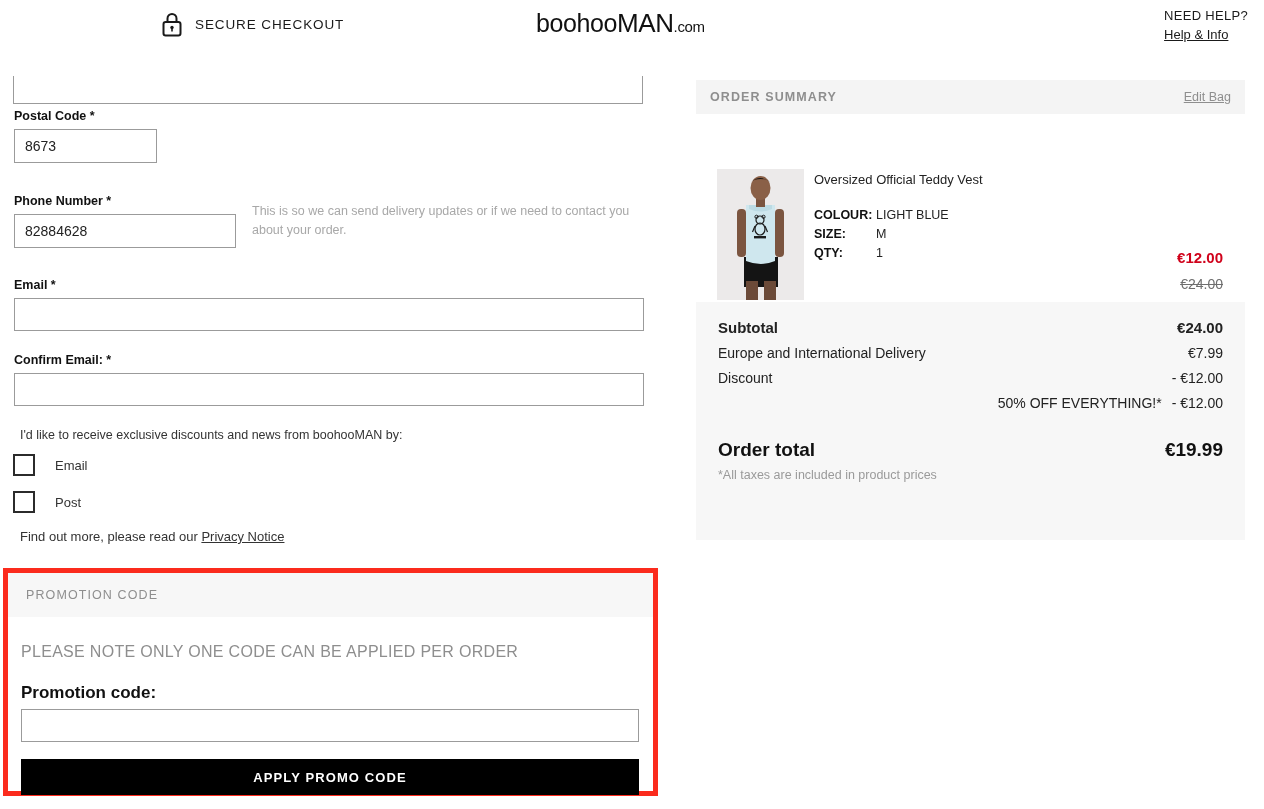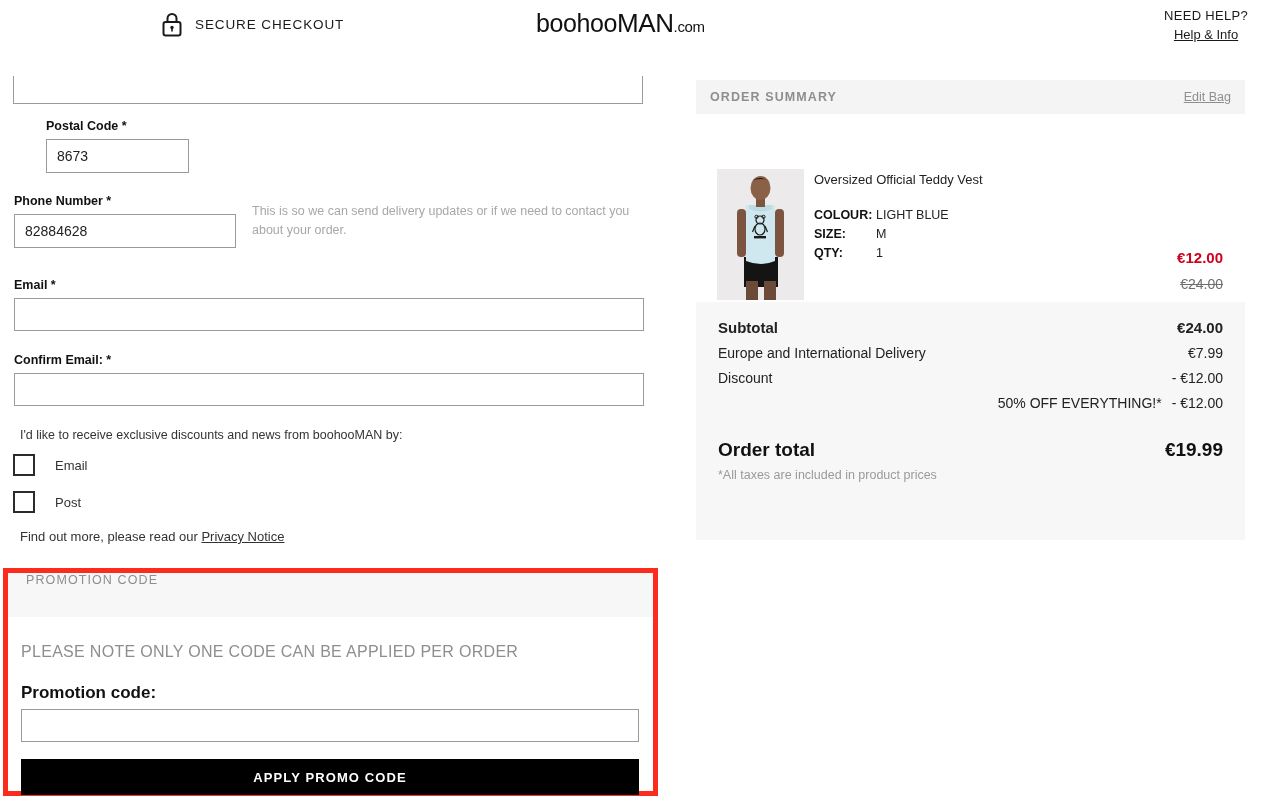--- a/index.html
+++ b/index.html
@@ -28,21 +28,21 @@
   }
   .logo {
     position: absolute; left: 529px; top: 10px;
     font-size: 25px; line-height: 1; white-space: nowrap;
     color: #111; letter-spacing: -0.4px; margin-left: 7px;
   }
   .logo .boohoo { font-weight: 400; }
   .logo .man { font-weight: 300; font-size: 26px; }
   .logo .dotcom { font-size: 15px; font-weight: 400; }
   .help-block {
-    position: absolute; right: 16px; top: 8px; text-align: center;
+    position: absolute; right: 16px; top: 8px; text-align: left;
   }
   .help-title { font-size: 13px; color: #1a1a1a; letter-spacing: 0.3px; }
   .help-link {
     font-size: 13px; color: #1a1a1a; text-decoration: underline;
     display: inline-block; margin-top: 4px; cursor: pointer;
   }
 
   
   .form-col { position: absolute; left: 0; top: 56px; width: 680px; }
 
@@ -54,21 +54,21 @@
     display: block; height: 34px; border: 1px solid #9b9b9b;
     background: #fff; font-size: 14px; color: #222;
     padding: 0 10px; font-family: "Liberation Sans", sans-serif;
     outline: none;
   }
   .input-cut {
     position: absolute; left: 13px; top: 20px; width: 630px; height: 28px;
     border: 1px solid #9b9b9b; border-top: none; background: #fff;
   }
 
-  .row-postal { position: absolute; left: 0; top: 63px; margin-left: 32px; }
+  .row-postal { position: absolute; left: 0; top: 53px; }
   .row-postal .txt-input { width: 143px; margin-left: 14px; }
 
   .row-phone { position: absolute; left: 0; top: 138px; }
   .row-phone .txt-input { width: 222px; margin-left: 14px; }
   .phone-hint {
     position: absolute; left: 252px; top: 8px; width: 400px;
     font-size: 12.5px; color: #a8a8a8; line-height: 1.55;
   }
 
   .row-email { position: absolute; left: 0; top: 222px; }
@@ -95,21 +95,21 @@
   .privacy-link { color: #333; text-decoration: underline; cursor: pointer; }
 
   
   .promo-wrap {
     position: absolute; left: 3px; top: 568px;
     width: 655px; height: 228px;
     border: 5px solid #fb2b1d; background: #ffffff;
   }
   .promo-header {
     height: 44px; background: #f7f7f7;
-    display: flex; align-items: flex-start; padding-left: 18px;
+    display: flex; align-items: center; padding-left: 18px;
   }
   .promo-header-title {
     font-size: 12.5px; color: #8e8e8e; letter-spacing: 1.1px;
   }
   .promo-note {
     font-size: 16px; color: #8e8e8e; letter-spacing: 0.3px;
     margin: 26px 0 0 13px;
   }
   .promo-field-label {
     font-size: 17px; font-weight: bold; color: #111; margin: 22px 0 6px 13px;

